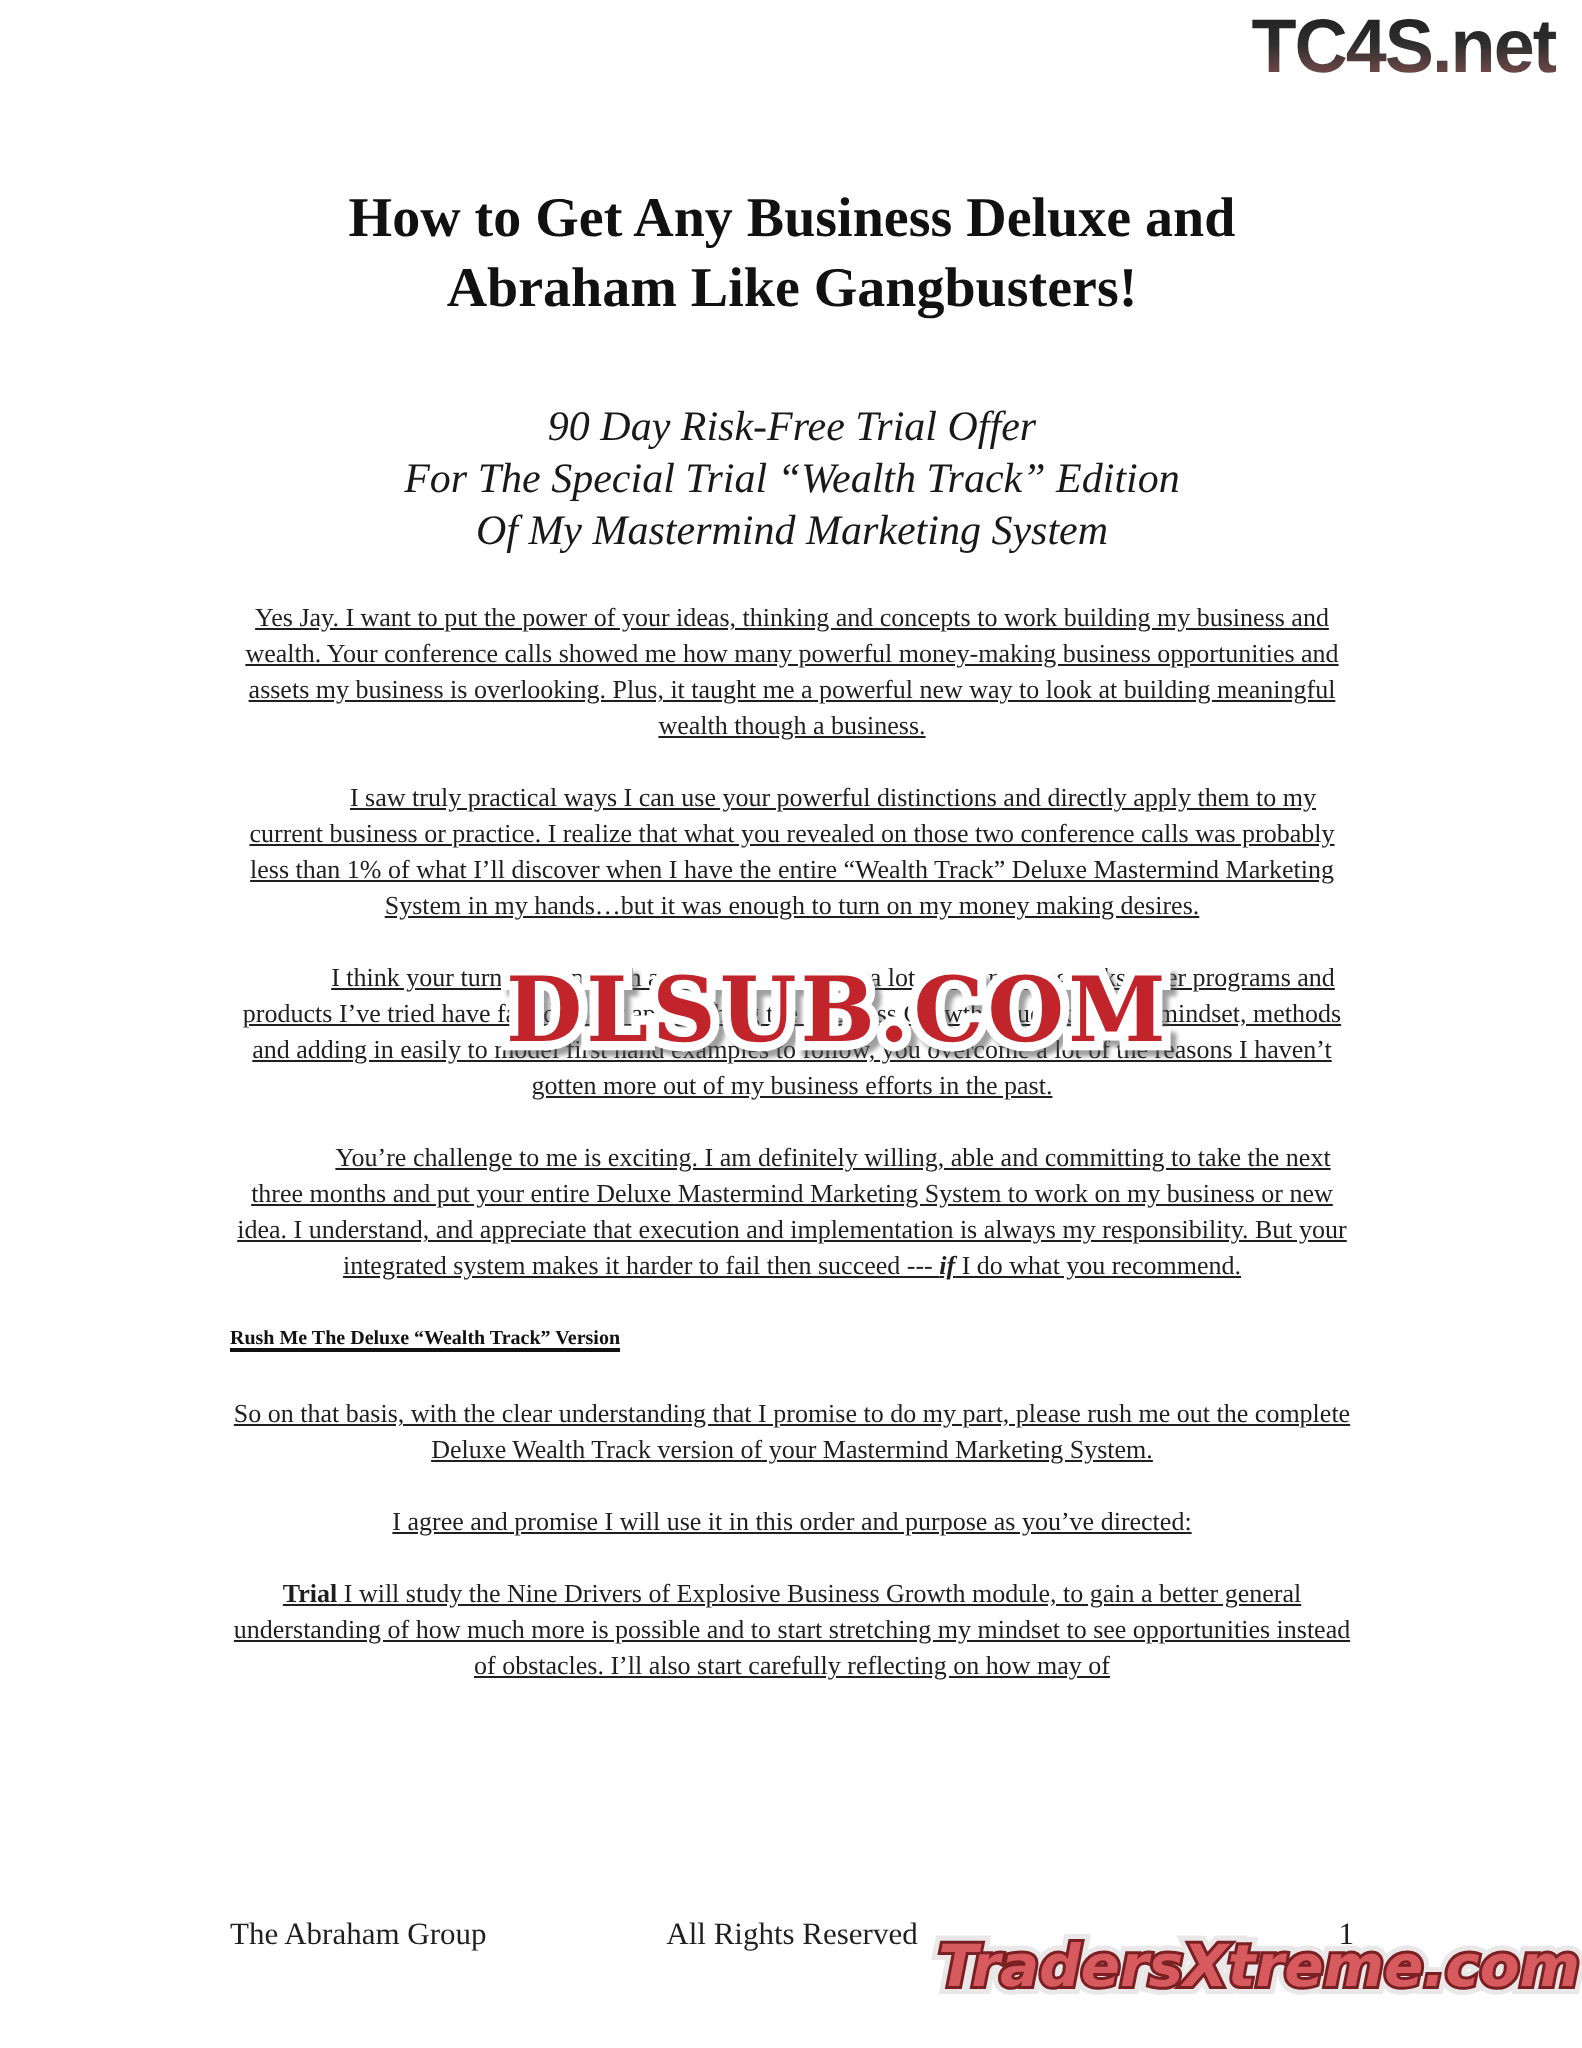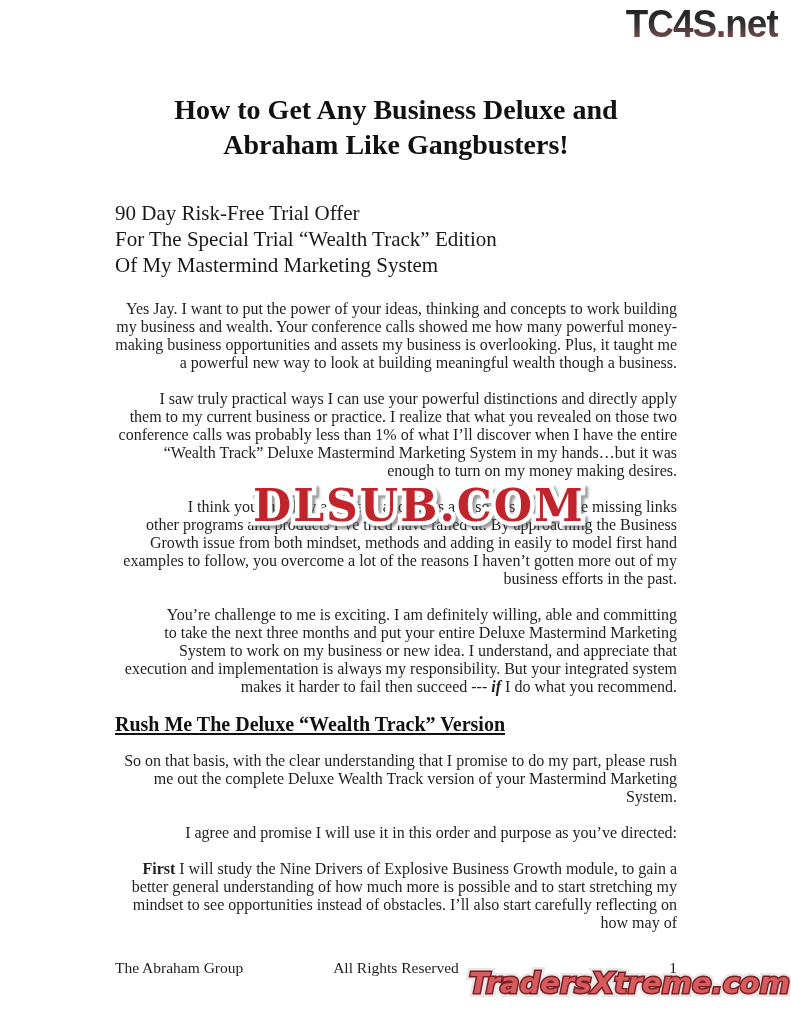--- a/index.html
+++ b/index.html
@@ -17,37 +17,39 @@
     left:115px;right:114px;top:0;
     padding-top:92px;
   }
   
   .title{
     margin:0;text-align:center;
     font-size:28px;line-height:35px;font-weight:bold;
     color:#111;
   }
   .subtitle{
-    margin-top:38px;
+    margin-top:38px;text-align:center;
     font-size:21px;line-height:26px;font-weight:normal;
     color:#191919;
+    font-style:italic;
   }
   
   .body p{
     margin:18px 0 0 0;
-    font-size:16px;line-height:18px;
-    text-align:right;
+    font-size:13px;line-height:18px;
+    text-align:center;
+    text-decoration:underline;
   }
   .body p.first{margin-top:22px;}
   .body p.indent{text-indent:41px;}
   .body .em-if{font-weight:bold;font-style:italic;}
   .body .bold-lead{font-weight:bold;}
   .section-heading{
     margin:18px 0 0 0;
-    font-size:20px;line-height:20px;font-weight:bold;
+    font-size:10px;line-height:20px;font-weight:bold;
     text-decoration:underline;
     text-decoration-thickness:1.5px;
     text-underline-offset:2px;
     color:#111;
   }
   
   .tc4s{
     position:absolute;top:2px;right:13px;
     font-family:"Liberation Sans", sans-serif;
     font-weight:bold;font-size:38px;line-height:44px;
@@ -131,21 +133,21 @@
       <p class="indent">I think your turnkey approach addresses and solves a lot of the missing links other programs and products I’ve tried have failed at. By approaching the Business Growth issue from both mindset, methods and adding in easily to model first hand examples to follow, you overcome a lot of the reasons I haven’t gotten more out of my business efforts in the past.</p>
 
       <p class="indent"><span>You’re challenge to me is exciting. I am definitely willing, able and committing to take the next three months and put your entire Deluxe Mastermind Marketing System to work on my business or new idea. I understand, and appreciate that execution and implementation is always my responsibility. But your integrated system makes it harder to fail then succeed --- </span><span class="em-if">if</span><span> I do what you recommend.</span></p>
 
       <h2 class="section-heading">Rush Me The Deluxe “Wealth Track” Version</h2>
 
       <p>So on that basis, with the clear understanding that I promise to do my part, please rush me out the complete Deluxe Wealth Track version of your Mastermind Marketing System.</p>
 
       <p>I agree and promise I will use it in this order and purpose as you’ve directed:</p>
 
-      <p><span class="bold-lead">First</span><span> I will study the Nine Drivers of Explosive Business Growth module, to gain a better general understanding of how much more is possible and to start stretching my mindset to see opportunities instead of obstacles. I’ll also start carefully reflecting on how may of</span></p>
+      <p><span class="bold-lead">Trial</span><span> I will study the Nine Drivers of Explosive Business Growth module, to gain a better general understanding of how much more is possible and to start stretching my mindset to see opportunities instead of obstacles. I’ll also start carefully reflecting on how may of</span></p>
 
     </div>
   </div>
 
   <div class="watermark outline-stack">
     <span class="layer wm-outline">DLSUB.COM</span>
     <span class="layer top wm-fill">DLSUB.COM</span>
   </div>
 
   <div class="footer">

